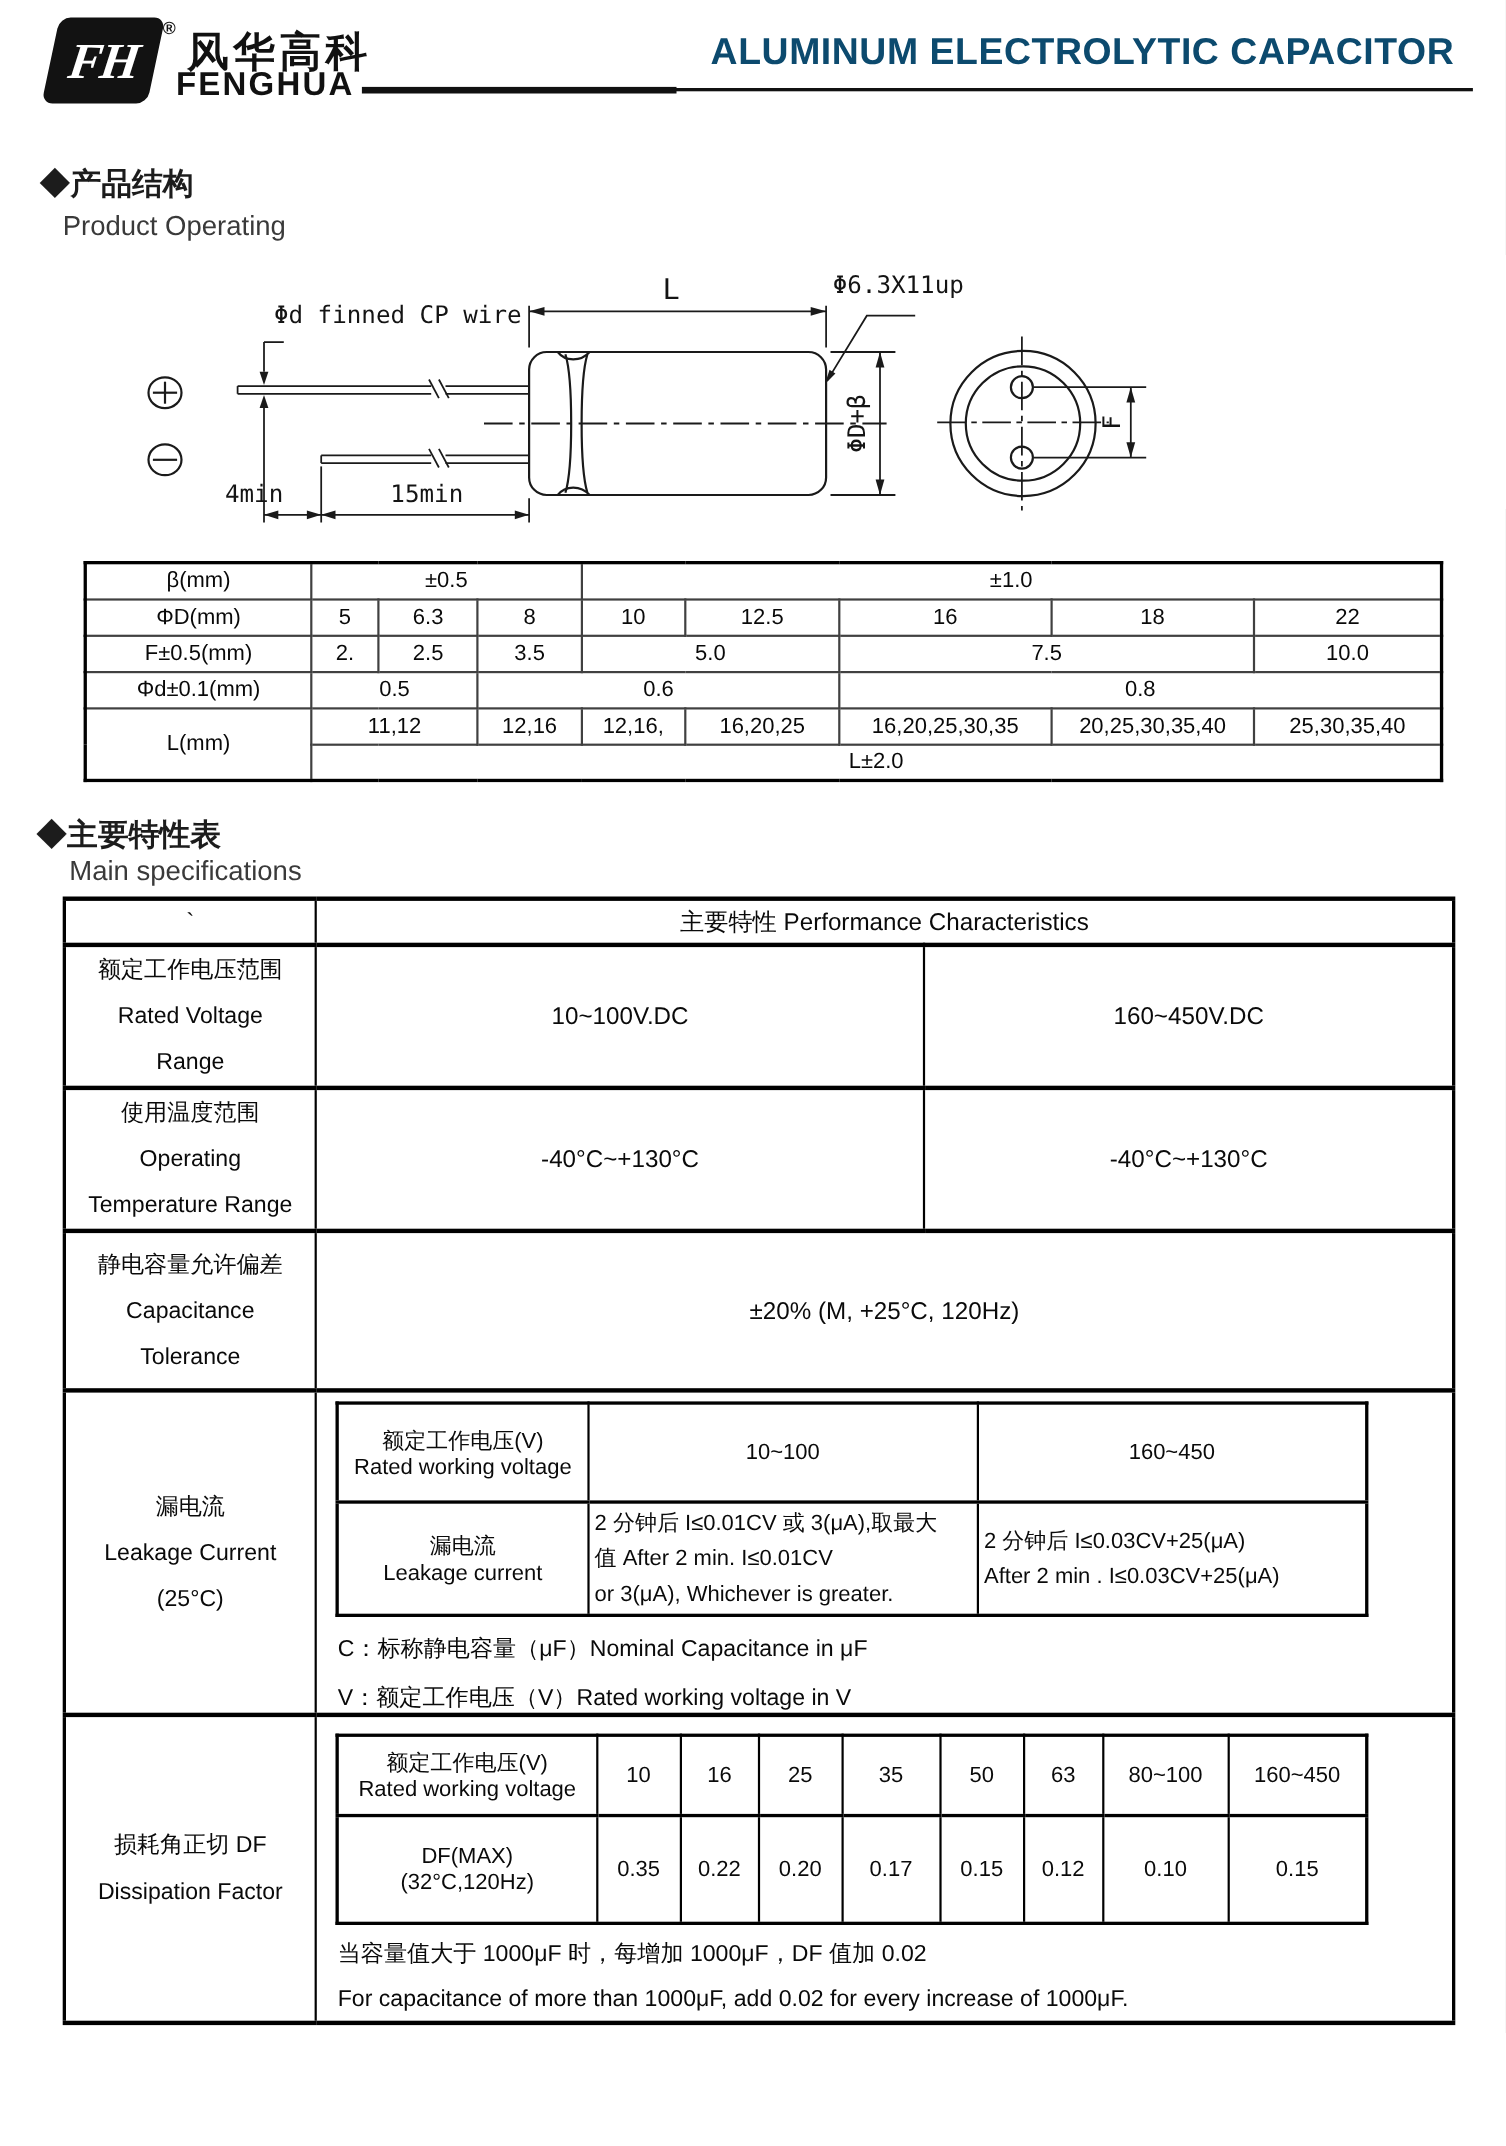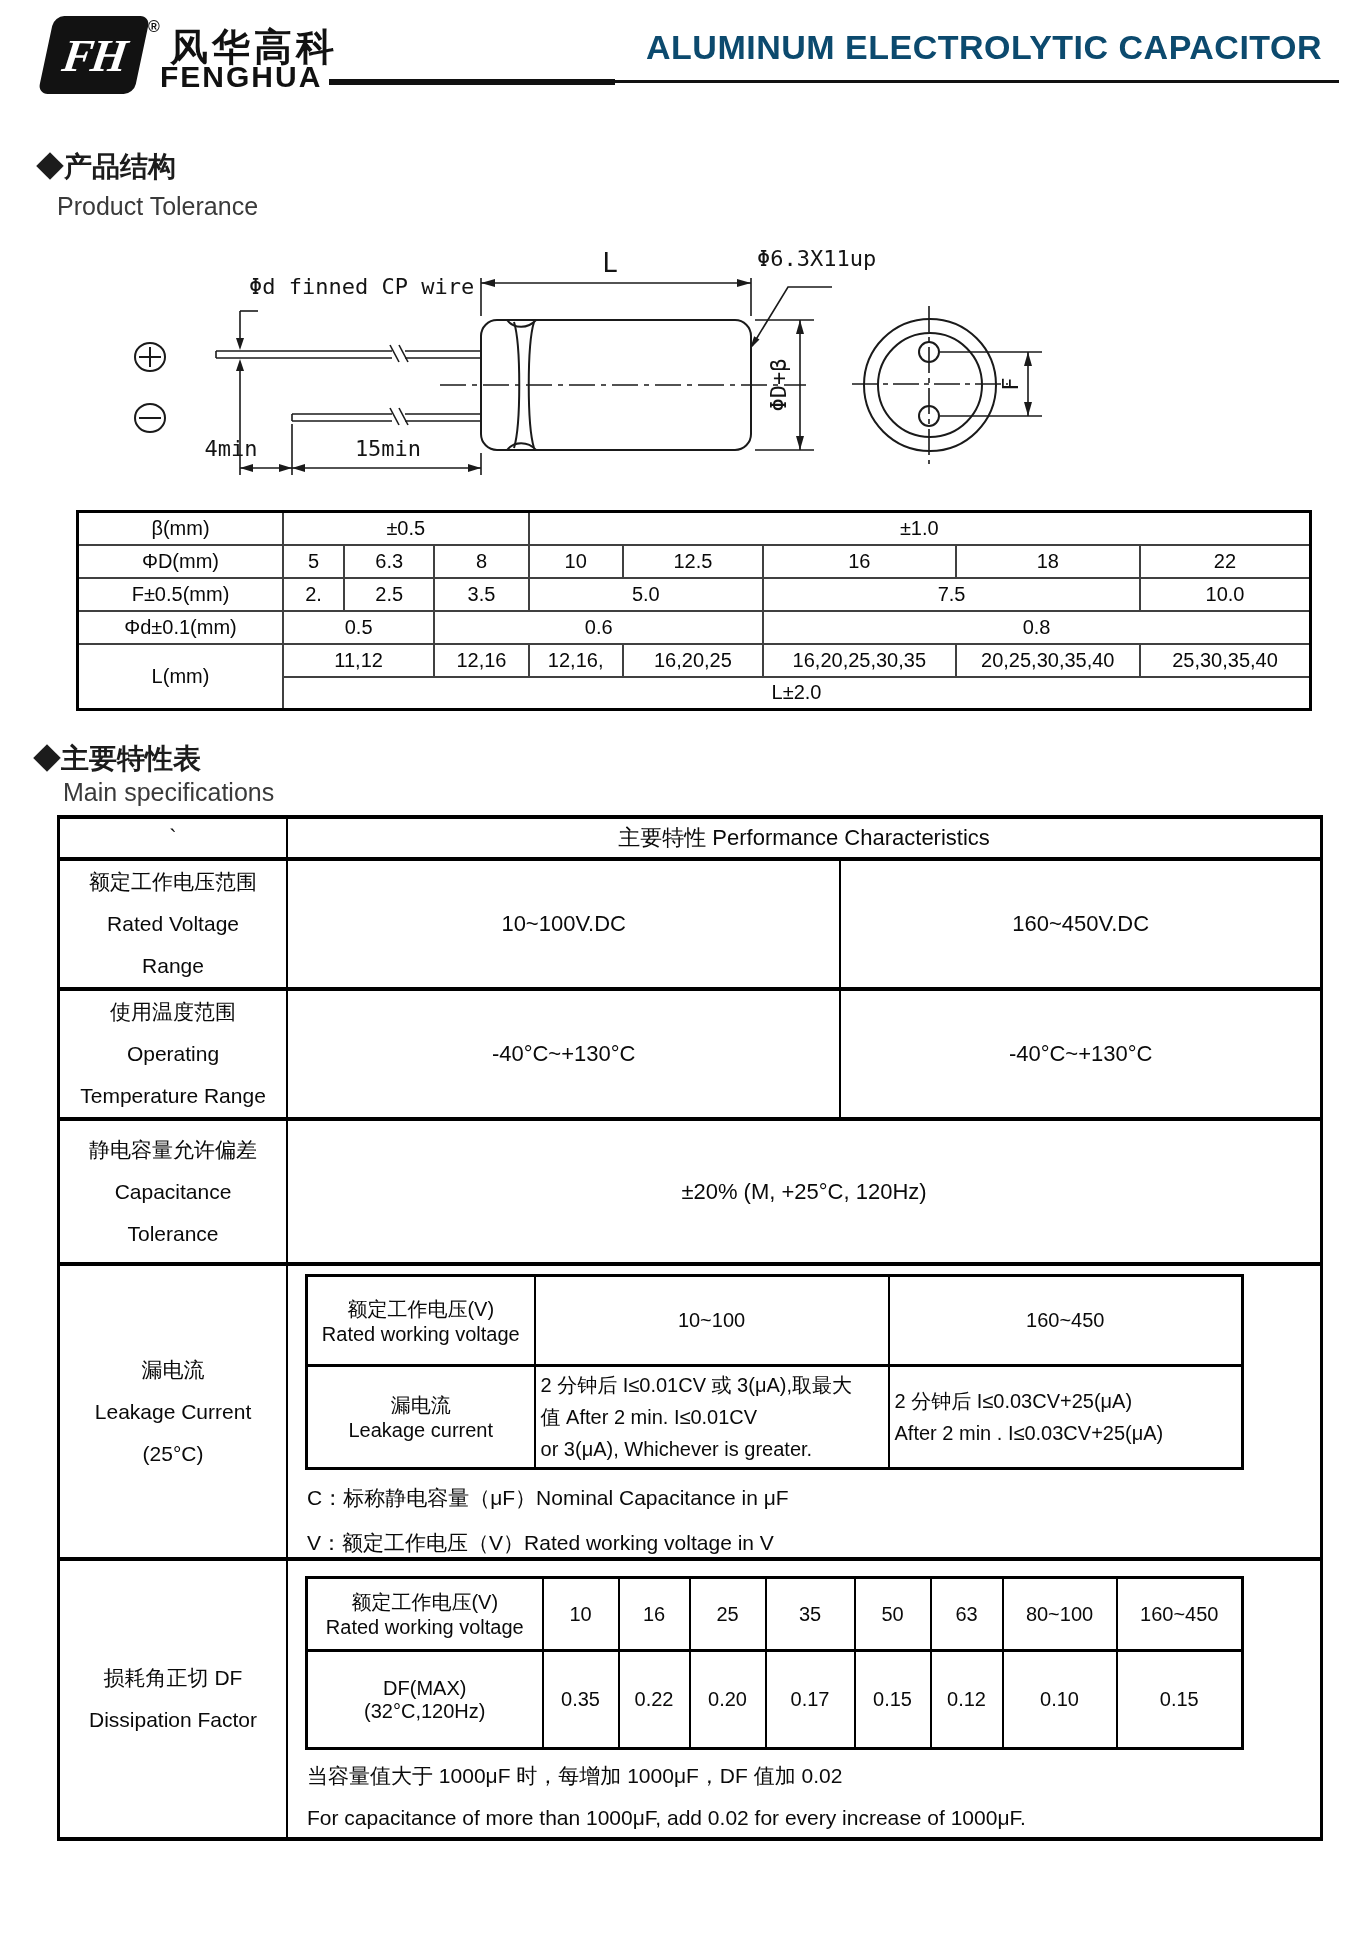--- a/index.html
+++ b/index.html
@@ -69,21 +69,21 @@
     <span>FH</span>
   </div>
   <div class="logo-reg">®</div>
   <div class="brand-cn">风华高科</div>
   <div class="brand-en">FENGHUA</div>
   <div class="doc-title">ALUMINUM ELECTROLYTIC CAPACITOR</div>
   <div class="rule-thick"></div>
   <div class="rule-thin"></div>
 
   <div class="sec-cn" id="sec1-cn">◆产品结构</div>
-  <div class="sec-en" id="sec1-en">Product Tolerance</div>
+  <div class="sec-en" id="sec1-en">Product Operating</div>
 
   <svg class="diagram" viewBox="0 0 1369 520">
 
     <g>
       <ellipse cx="150" cy="357" rx="15" ry="14" class="dline"></ellipse>
       <line x1="139" y1="357" x2="161" y2="357" class="dline"></line>
       <line x1="150" y1="347" x2="150" y2="367" class="dline"></line>
     </g>
     <g>
       <ellipse cx="150" cy="418" rx="15" ry="14" class="dline"></ellipse>

